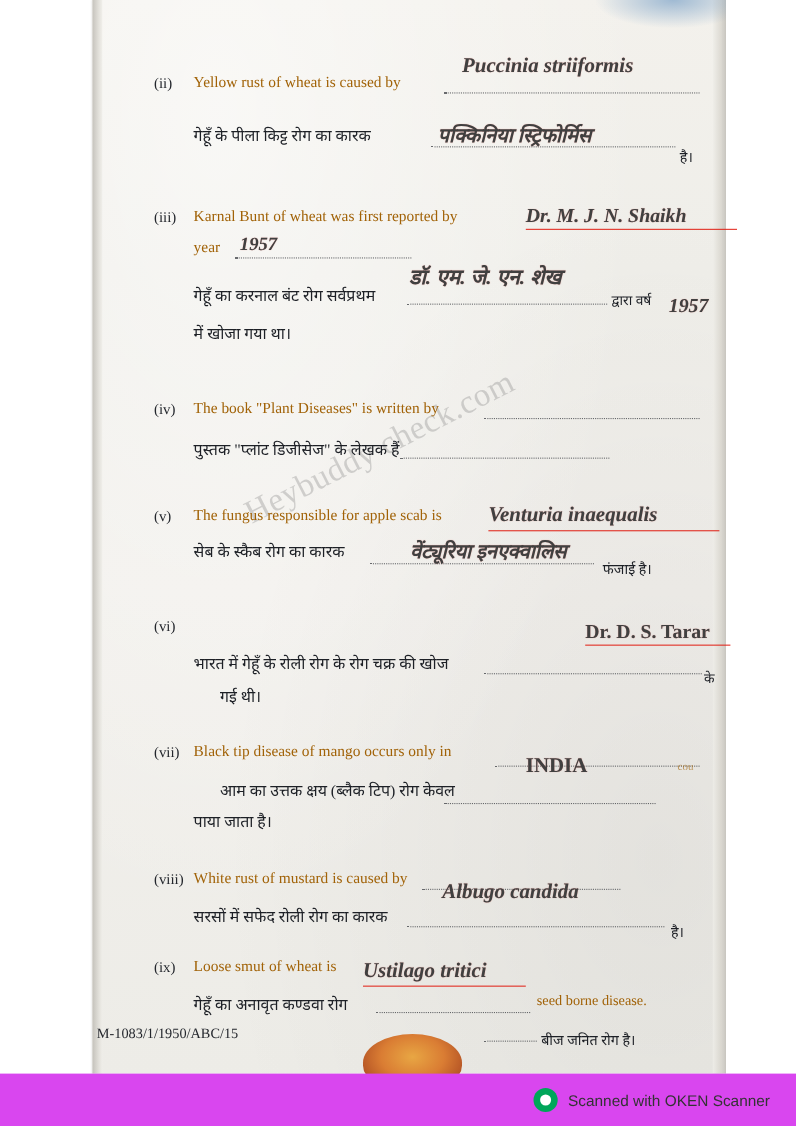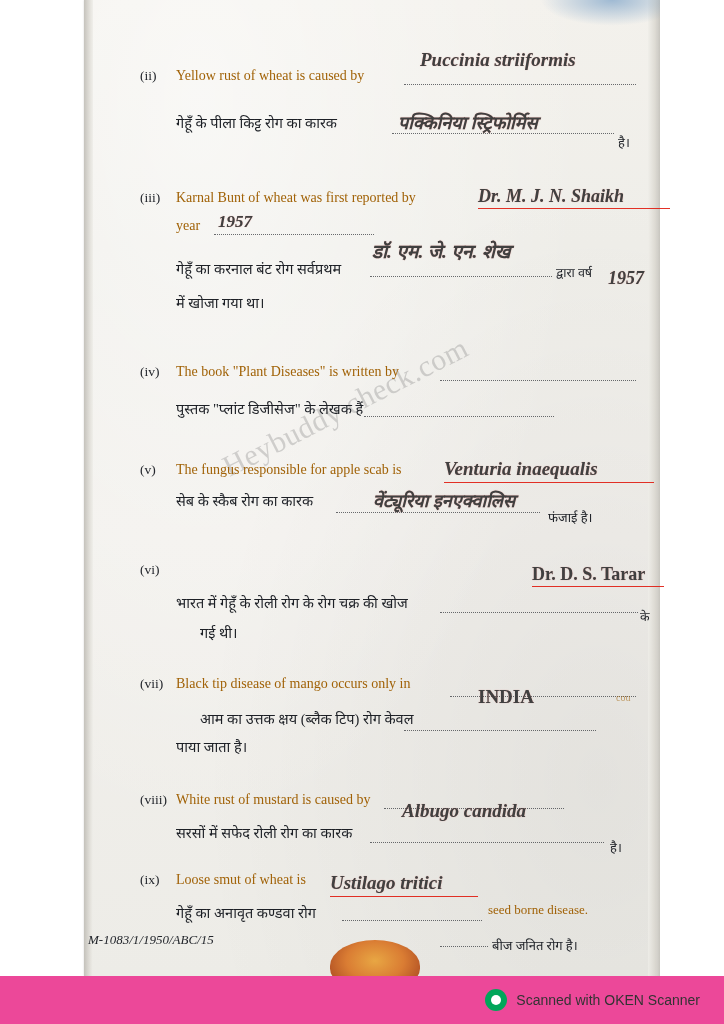--- a/index.html
+++ b/index.html
@@ -106,28 +106,27 @@
     position: absolute;
     border-bottom: 1.4px solid #e01b10;
     opacity: .9;
   }
   .footer-code {
     position: absolute;
     left: 88px; top: 932px;
     font-size: 13px;
     font-family: "Liberation Serif", serif;
     color: #23262c;
-    font-style: italic;
   }
 
   
   .scanbar {
     position: absolute;
     left: 0; top: 976px; width: 724px; height: 48px;
-    background: #ec4899;
+    background: #d946ef;
     display: flex;
     align-items: center;
     justify-content: flex-end;
     padding-right: 24px;
   }
   .scanbar .oken {
     display: flex; align-items: center; gap: 9px;
   }
   .oken-logo {
     width: 22px; height: 22px; border-radius: 50%;

